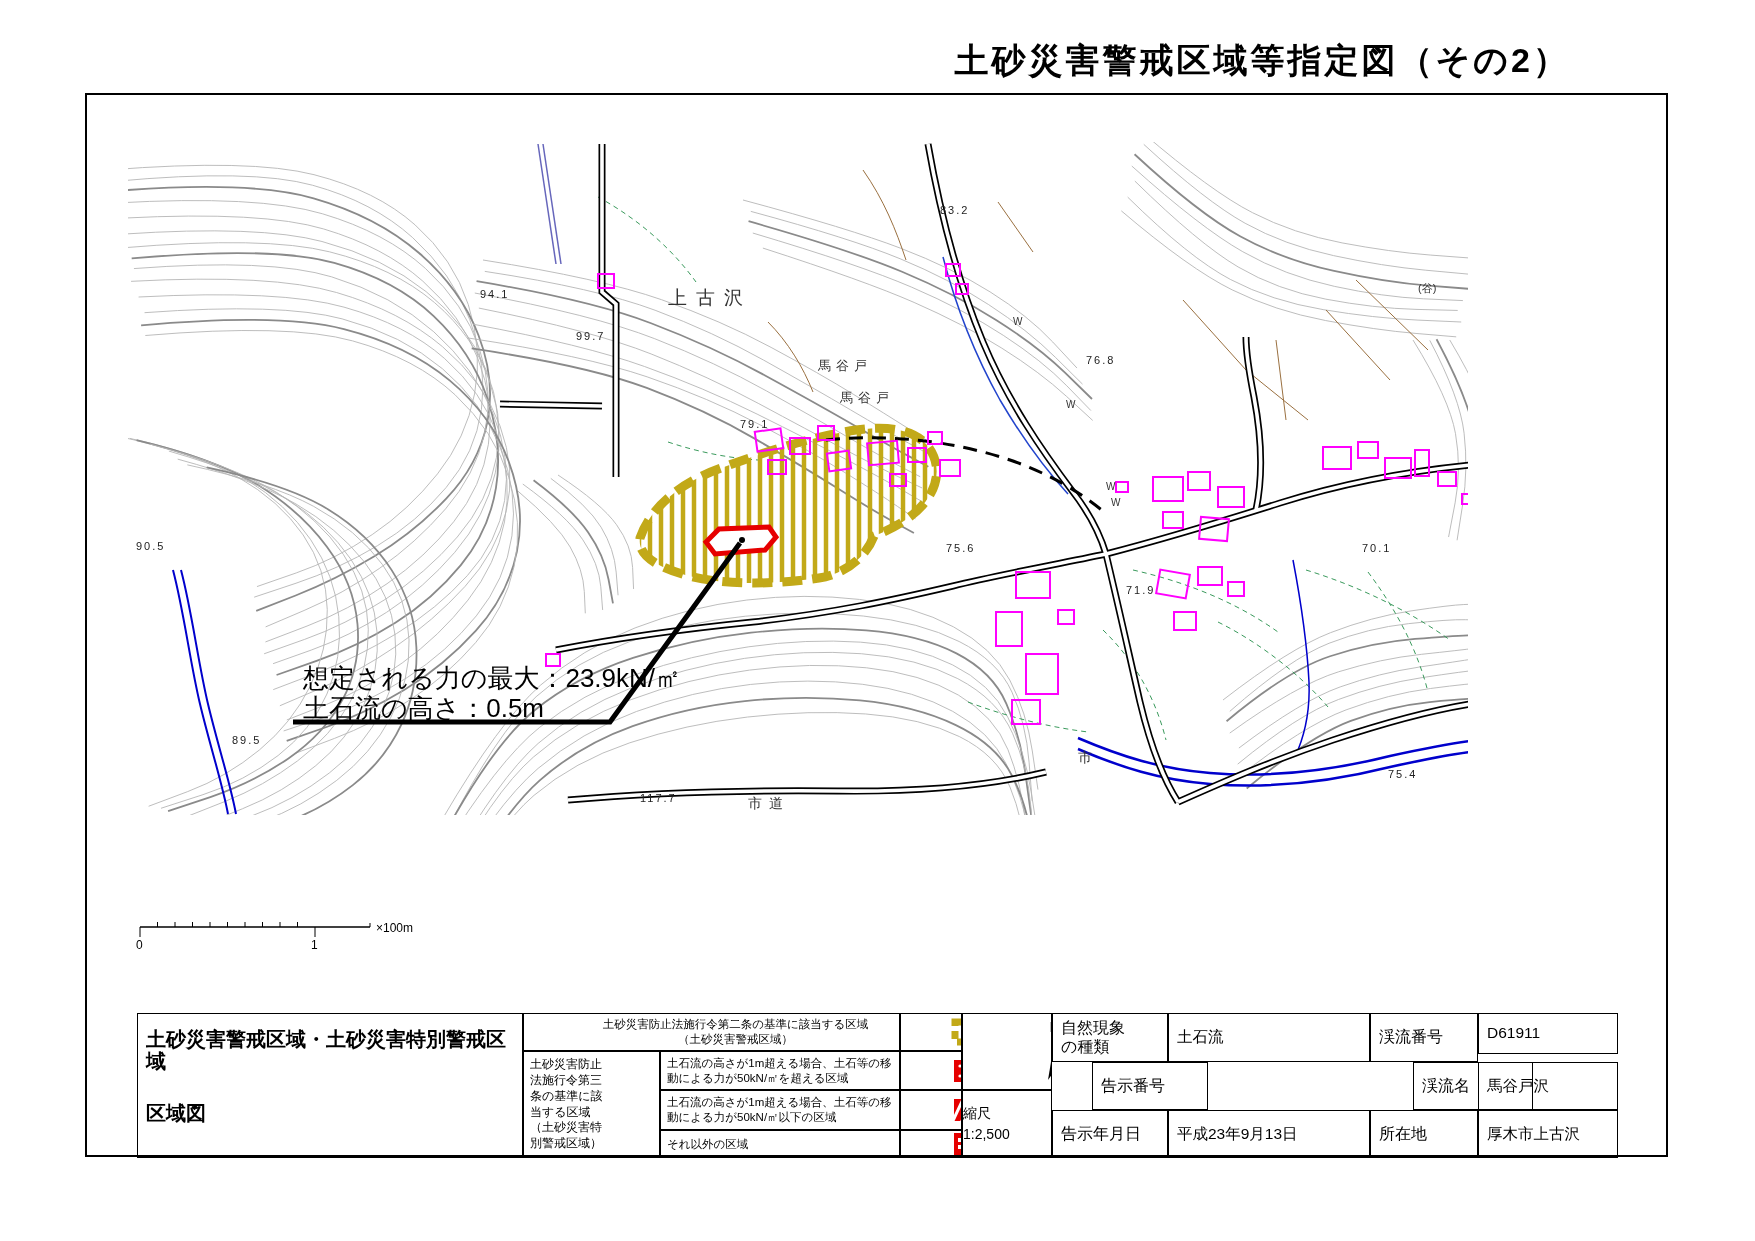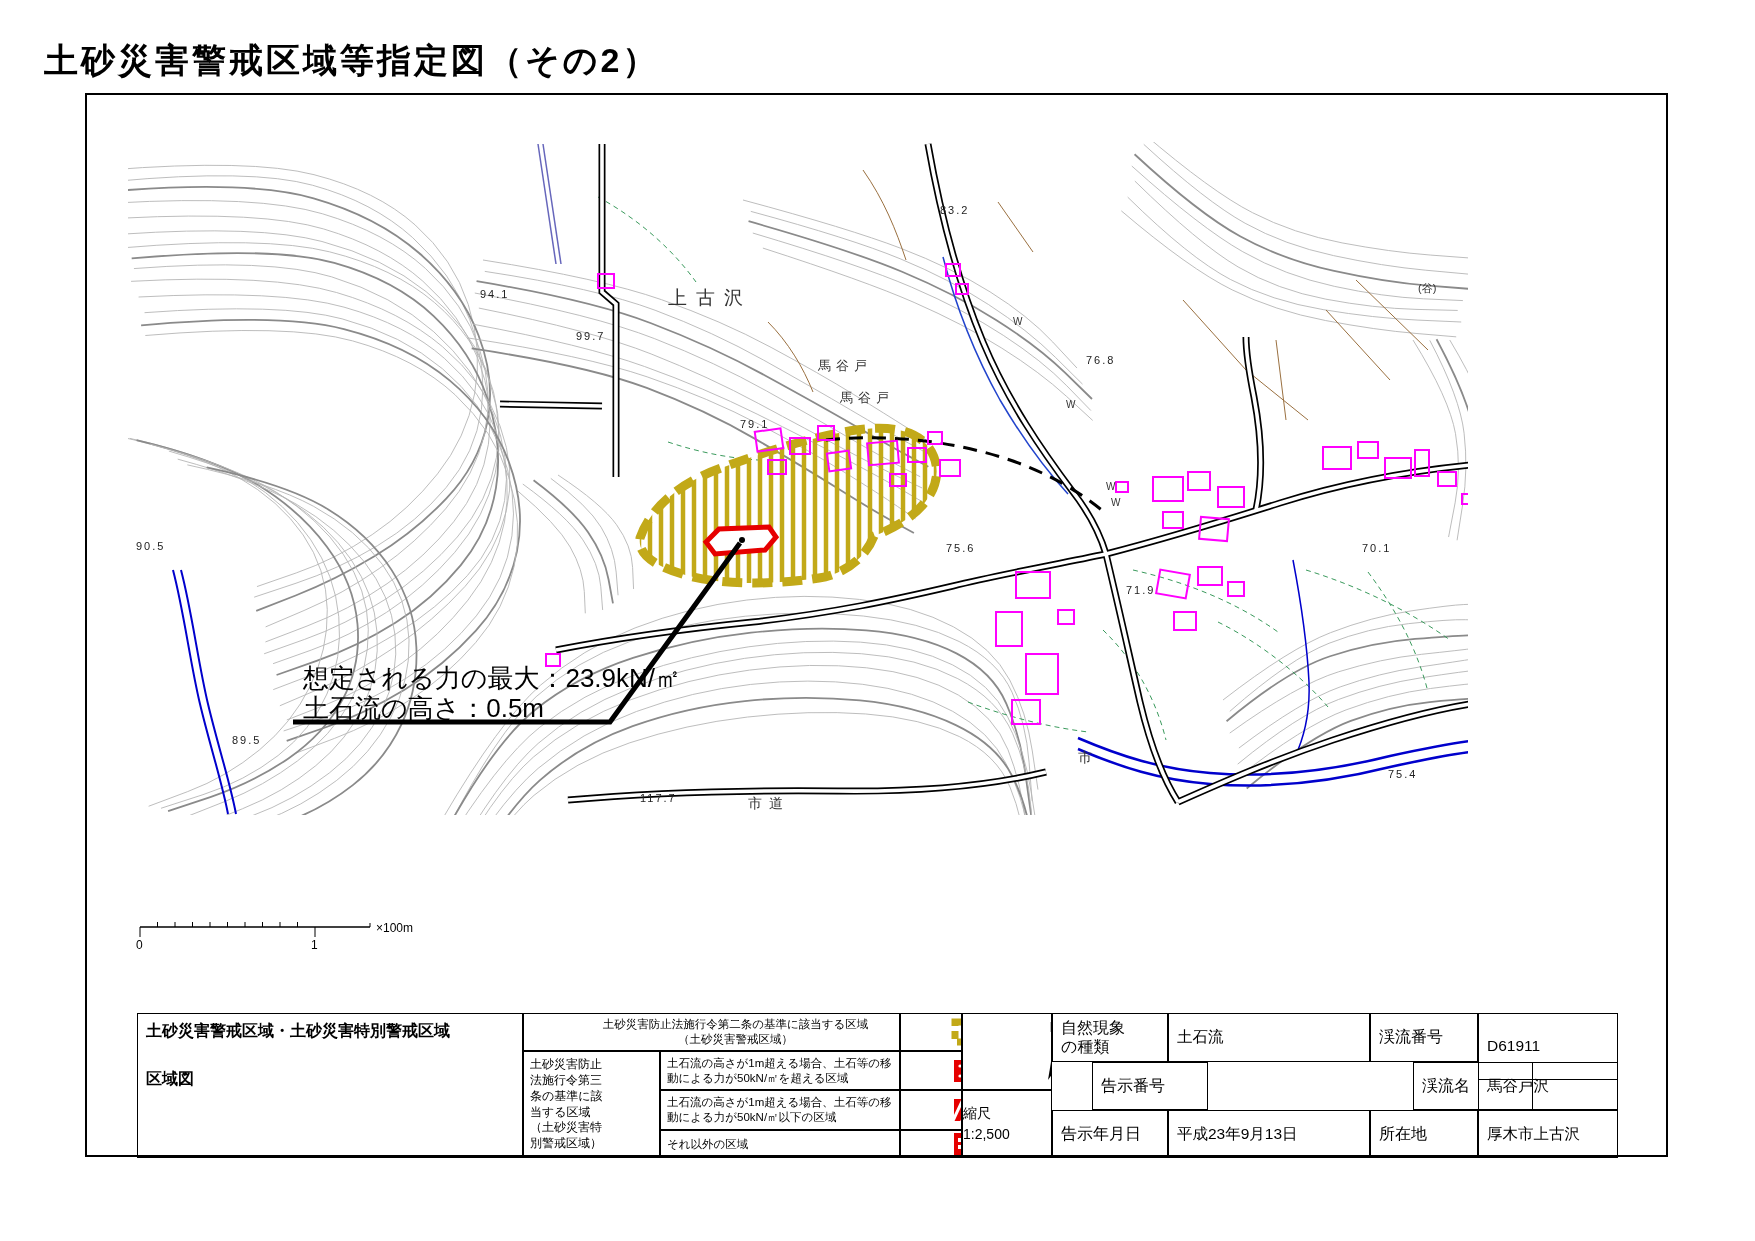--- a/index.html
+++ b/index.html
@@ -1,29 +1,29 @@
 <!DOCTYPE html>
 <html><head>
 <meta charset="utf-8">
 <style>
   html,body{margin:0;padding:0;background:#fff;}
   .page{position:relative;width:1755px;height:1241px;background:#fff;overflow:hidden;
         font-family:"Liberation Sans",sans-serif;color:#000;}
-  .doc-title{position:absolute;left:0;top:38px;width:1570px;text-align:left;
-             font-size:34px;font-weight:bold;letter-spacing:3px;margin-left:44px;}
+  .doc-title{position:absolute;left:0;top:38px;width:1570px;text-align:right;
+             font-size:34px;font-weight:bold;letter-spacing:3px;}
   .frame{position:absolute;left:85px;top:93px;width:1583px;height:1064px;
          border:2px solid #000;box-sizing:border-box;}
   .map{position:absolute;left:128px;top:142px;}
   .sbar{position:absolute;left:130px;top:903px;}
   .btable{position:absolute;left:137px;top:1013px;width:1481px;height:145px;}
   .cell{position:absolute;border:1px solid #000;box-sizing:border-box;overflow:hidden;
         font-size:12px;line-height:1.3;padding-left:48px;}
   .cell.center{display:flex;align-items:center;justify-content:center;text-align:center;}
   .cell.vcen{display:flex;align-items:center;}
-  .tbl-title{font-size:16px;font-weight:600;padding:8px 8px;line-height:1.1;}
+  .tbl-title{font-size:20px;font-weight:600;padding:14px 8px;line-height:1.1;}
   .tbl-title .t2{margin-top:30px;}
   .small{font-size:11.5px;}
   .grp span{display:inline-block;width:78px;font-size:12px;line-height:1.32;}
   .desc{padding:3px 6px;}
   .lbl{font-size:16px;padding-left:8px;}
   .val{font-size:15.5px;padding-left:8px;}
   .cell-nat span{display:inline-block;width:70px;line-height:1.15;}
   .scale-txt{font-size:14px;padding-left:0;line-height:1.5;}
   svg text{font-family:"Liberation Sans",sans-serif;}
 </style>
@@ -385,21 +385,21 @@
 
     <div class="cell vcen lbl cell-nat" style="left:915px;top:0;width:116px;height:49px;">
       <span>自然現象の種類</span>
     </div>
     <div class="cell vcen val" style="left:1031px;top:0;width:202px;height:49px;">
       <span>土石流</span>
     </div>
     <div class="cell vcen lbl" style="left:1233px;top:0;width:108px;height:49px;">
       <span>渓流番号</span>
     </div>
-    <div class="cell vcen val" style="left:1341px;top:0;width:140px;height:67px;">
+    <div class="cell vcen val" style="left:1341px;top:0;width:140px;height:41px;">
       <span>D61911</span>
     </div>
 
     <div class="cell vcen lbl" style="left:955px;top:49px;width:116px;height:48px;">
       <span>告示番号</span>
     </div>
     <div class="cell vcen lbl" style="left:1276px;top:49px;width:120px;height:48px;">
       <span>渓流名</span>
     </div>
     <div class="cell vcen val" style="left:1341px;top:49px;width:140px;height:48px;">

